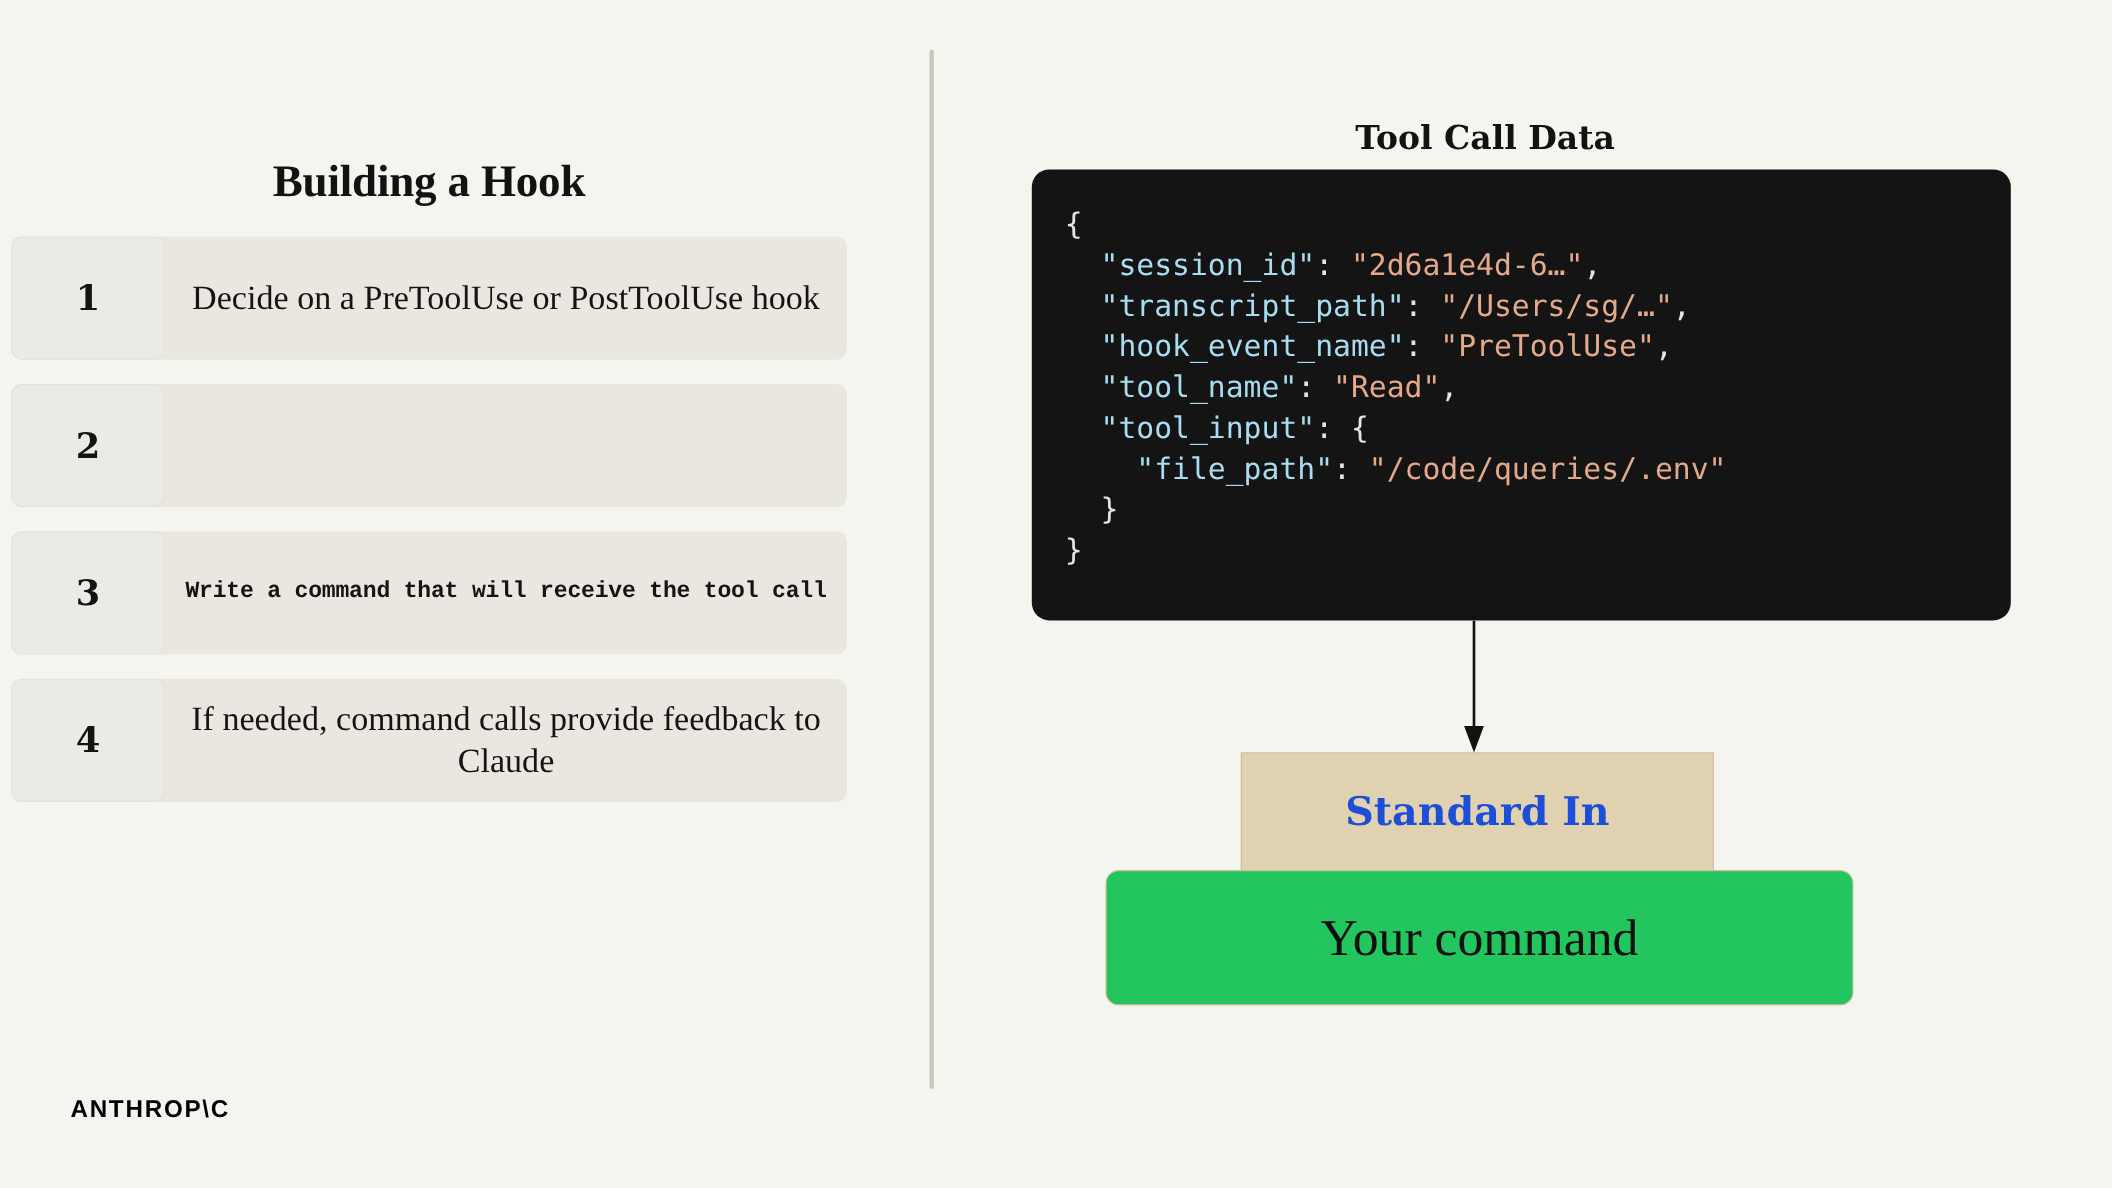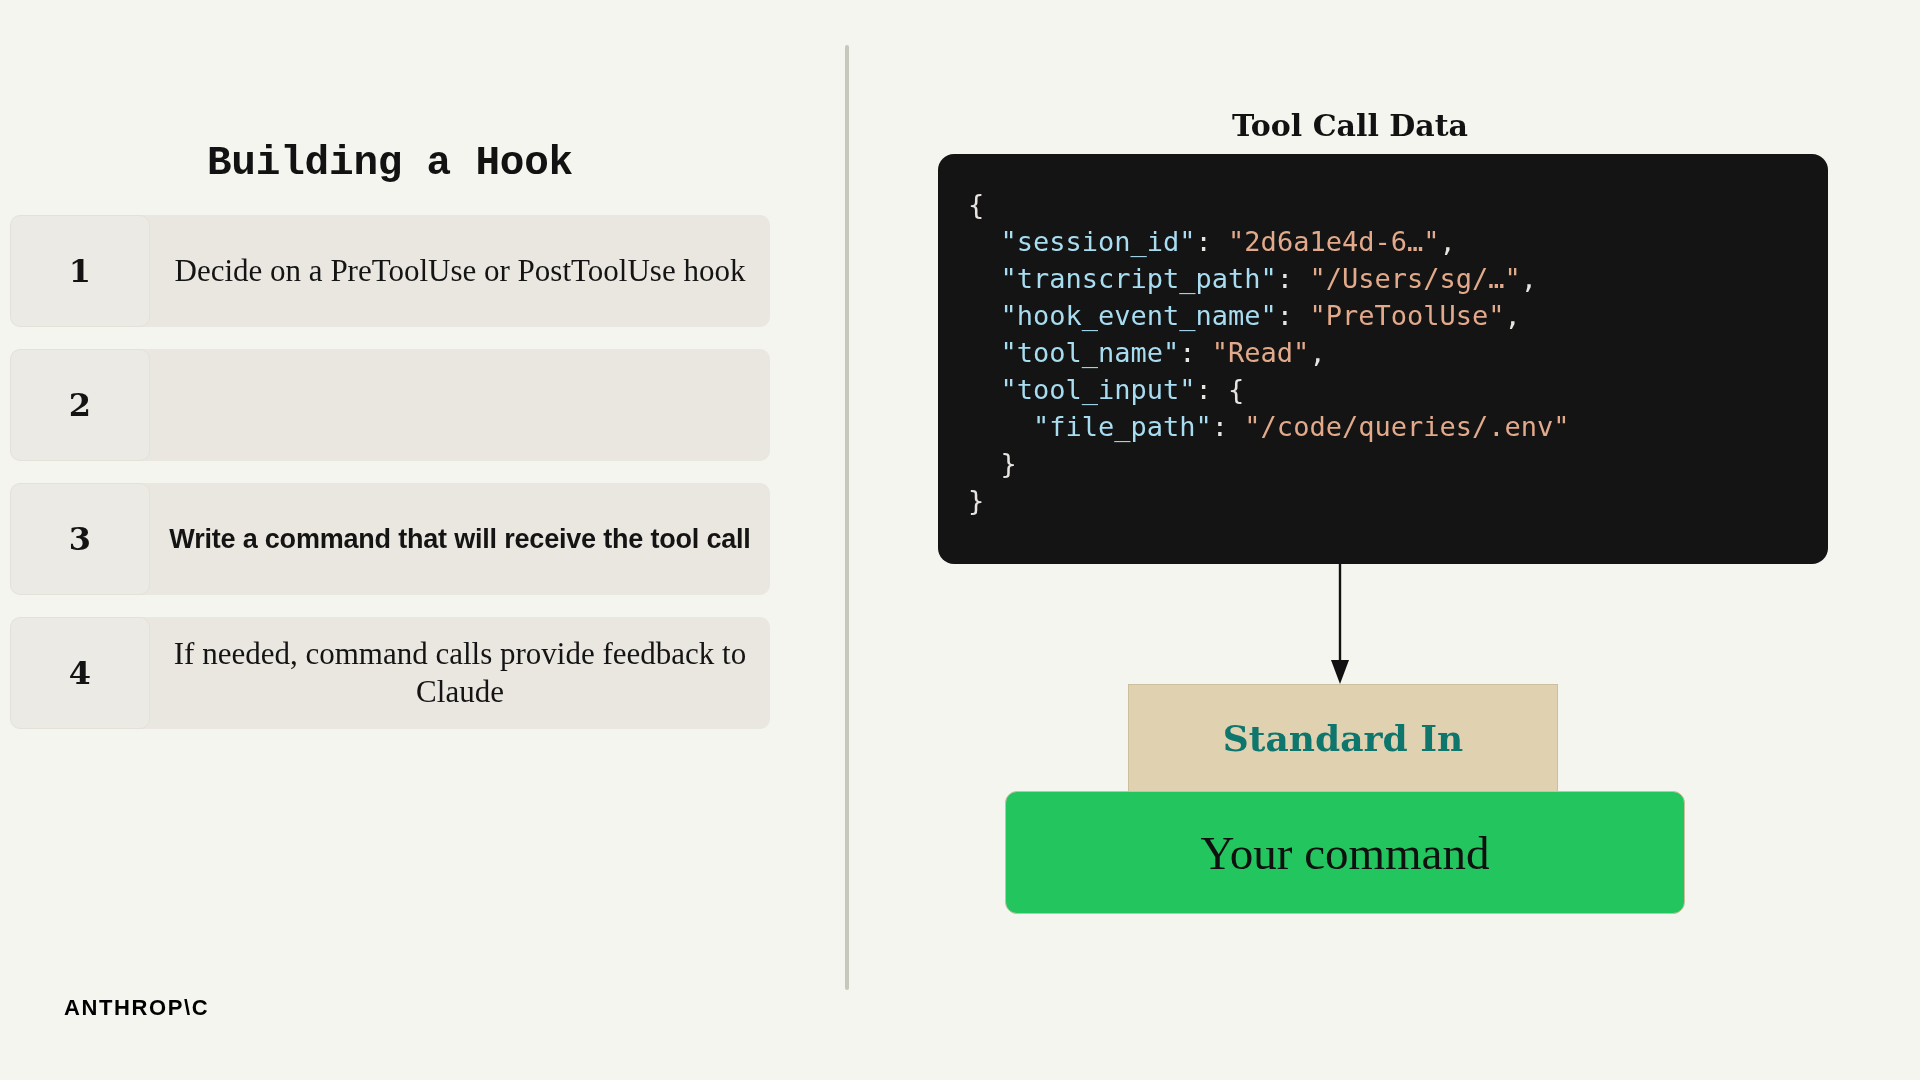--- a/index.html
+++ b/index.html
@@ -23,21 +23,21 @@
     width: 850px;
     height: 1080px;
   }
 
   #page-title {
     position: absolute;
     left: 0;
     top: 140px;
     width: 780px;
     text-align: center;
-    font-family: Liberation Mono, monospace;
+    font-family: Liberation Serif, serif;
     font-weight: bold;
     font-size: 41px;
     color: #121212;
     letter-spacing: -0.2px;
   }
 
   #steps-list {
     position: absolute;
     left: 10px;
     top: 215px;
@@ -76,23 +76,23 @@
     justify-content: center;
     padding: 0 18px;
     text-align: center;
     font-family: "Liberation Serif", serif;
     font-size: 31px;
     line-height: 1.22;
     color: #141414;
   }
 
   .step-row.emphasis .step-text {
-    font-family: Liberation Sans, sans-serif;
-    font-weight: bold;
-    font-size: 27px;
+    font-family: Liberation Mono, monospace;
+    font-weight: bold;
+    font-size: 21px;
     letter-spacing: -0.2px;
     text-align: right;
   }
 
   
   #vertical-divider {
     position: absolute;
     left: 845px;
     top: 45px;
     width: 4px;
@@ -164,21 +164,21 @@
     width: 430px;
     height: 108px;
     background: #e0d2b0;
     border: 1px solid #cdbf9d;
     display: flex;
     align-items: center;
     justify-content: center;
     font-family: "DejaVu Serif", serif;
     font-weight: bold;
     font-size: 36px;
-    color: #0f766e;
+    color: #1d4ed8;
     box-sizing: border-box;
   }
 
   #command-box {
     position: absolute;
     left: 155px;
     top: 775px;
     width: 680px;
     height: 123px;
     background: #22c55e;

